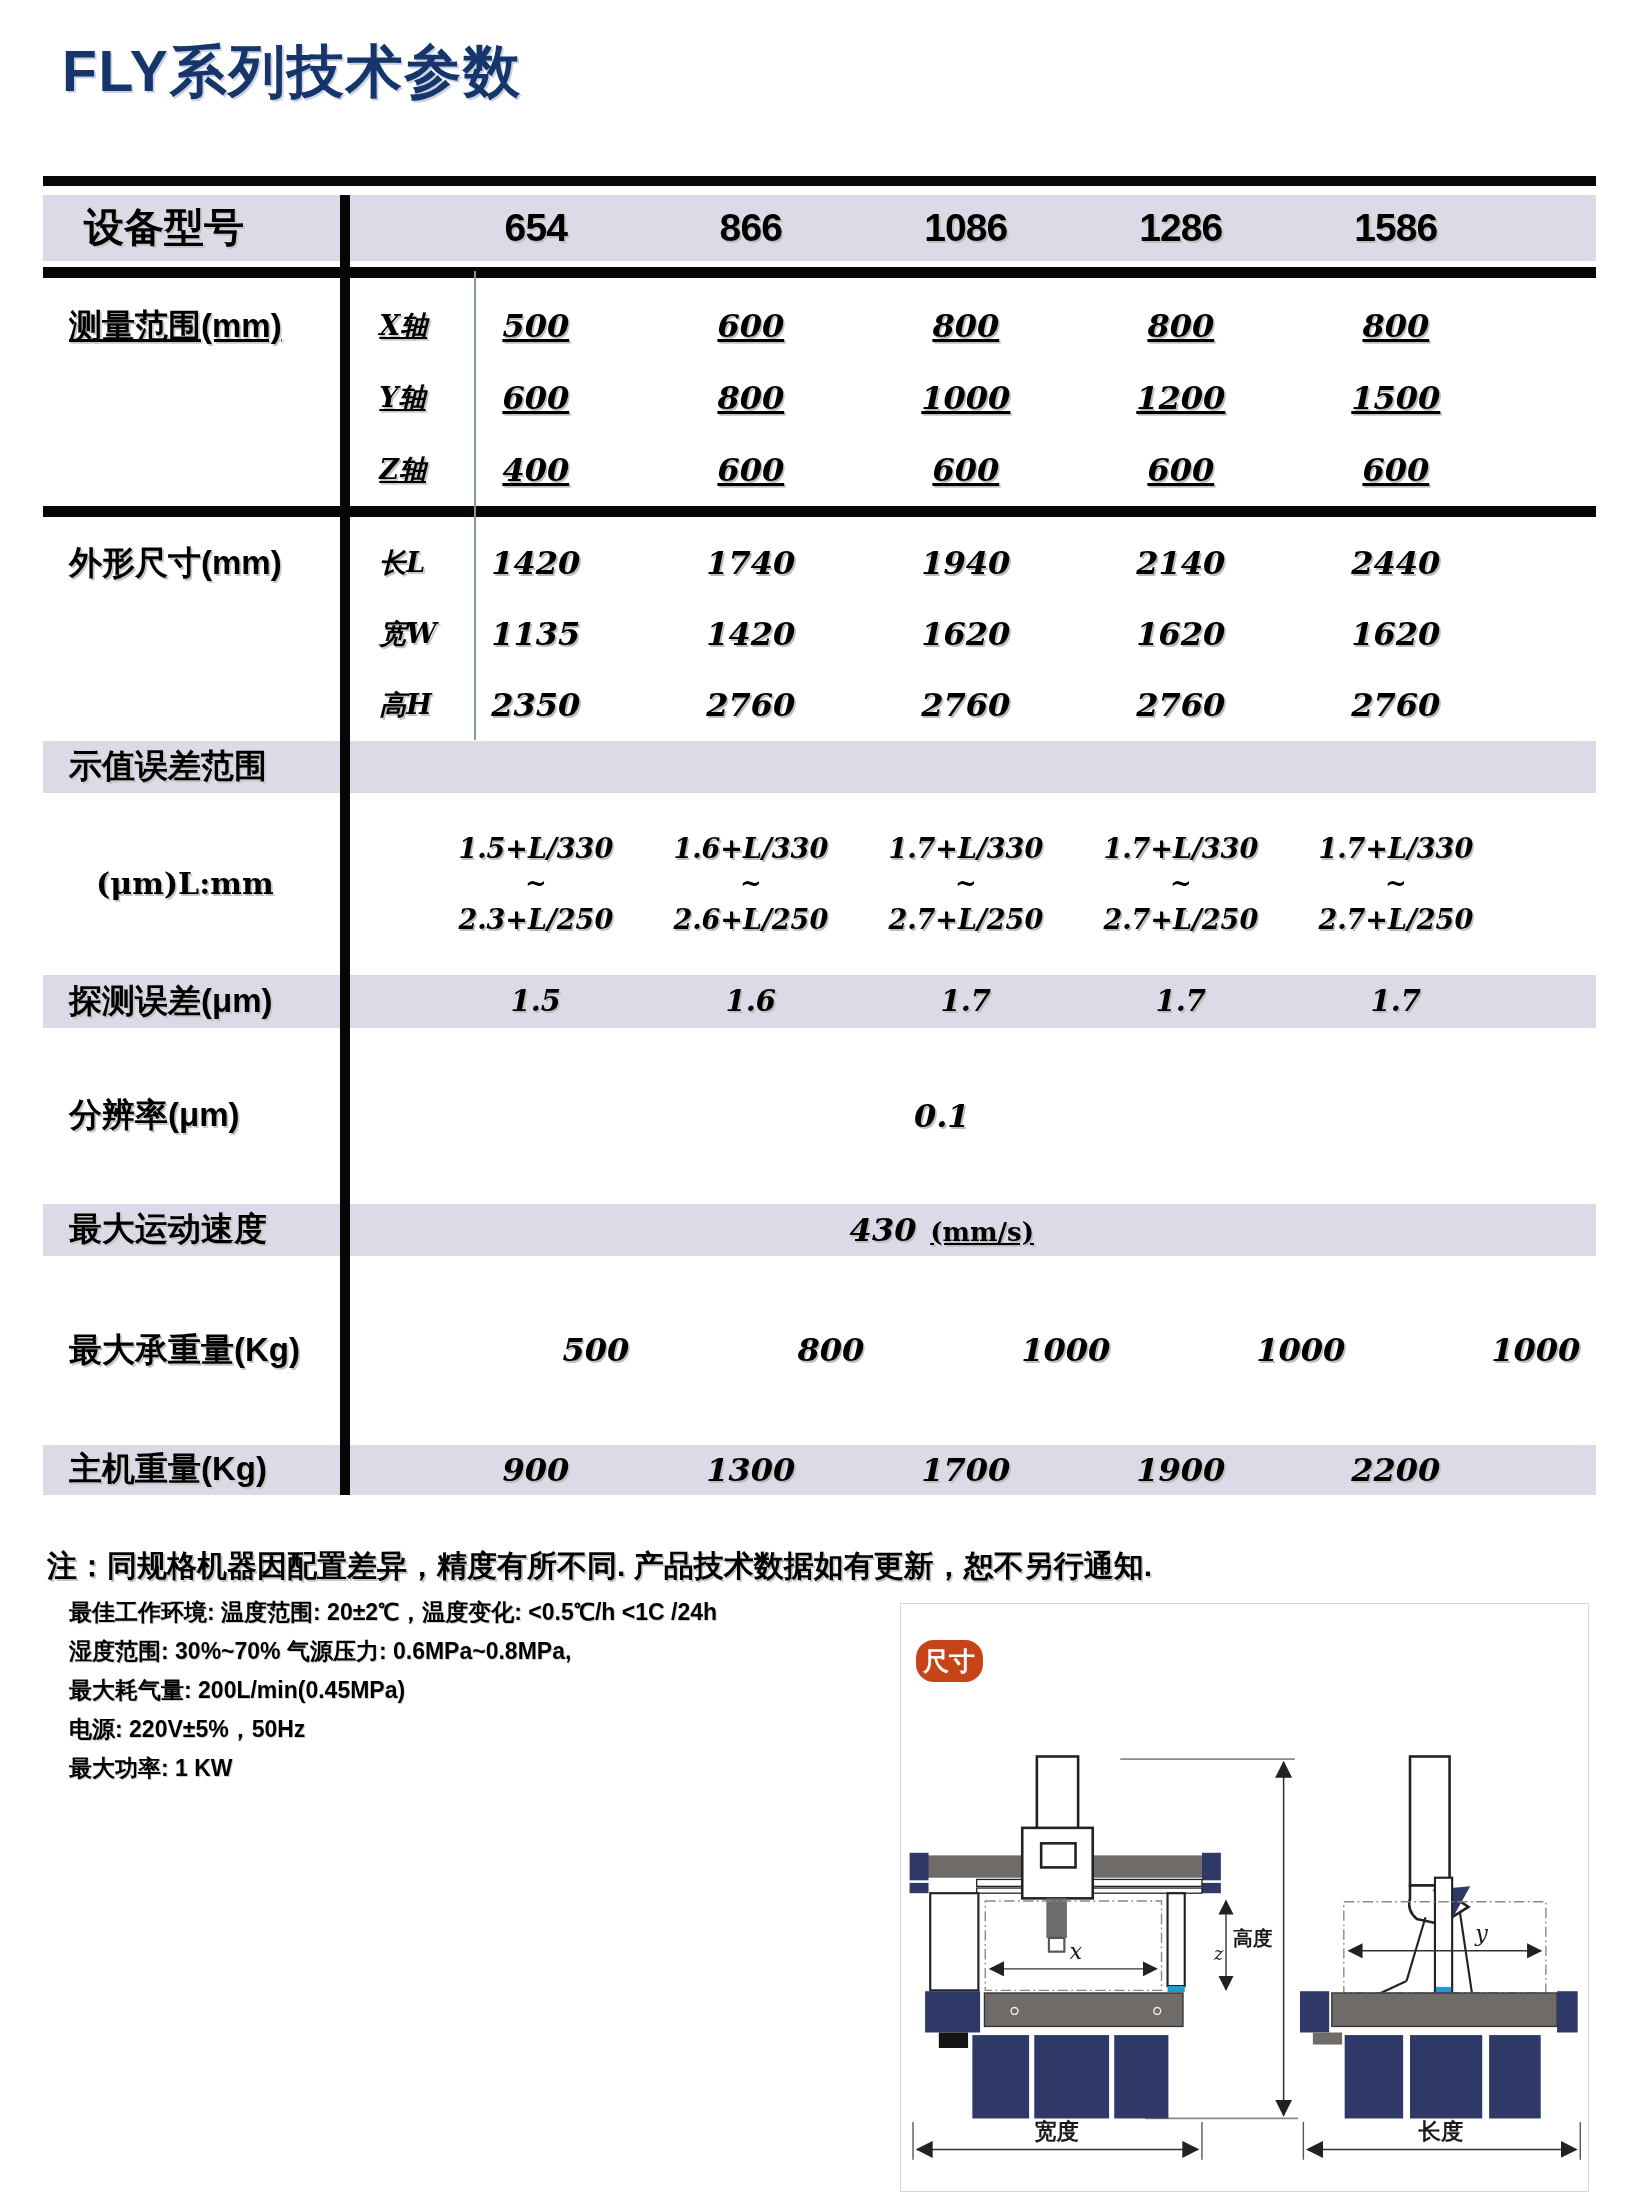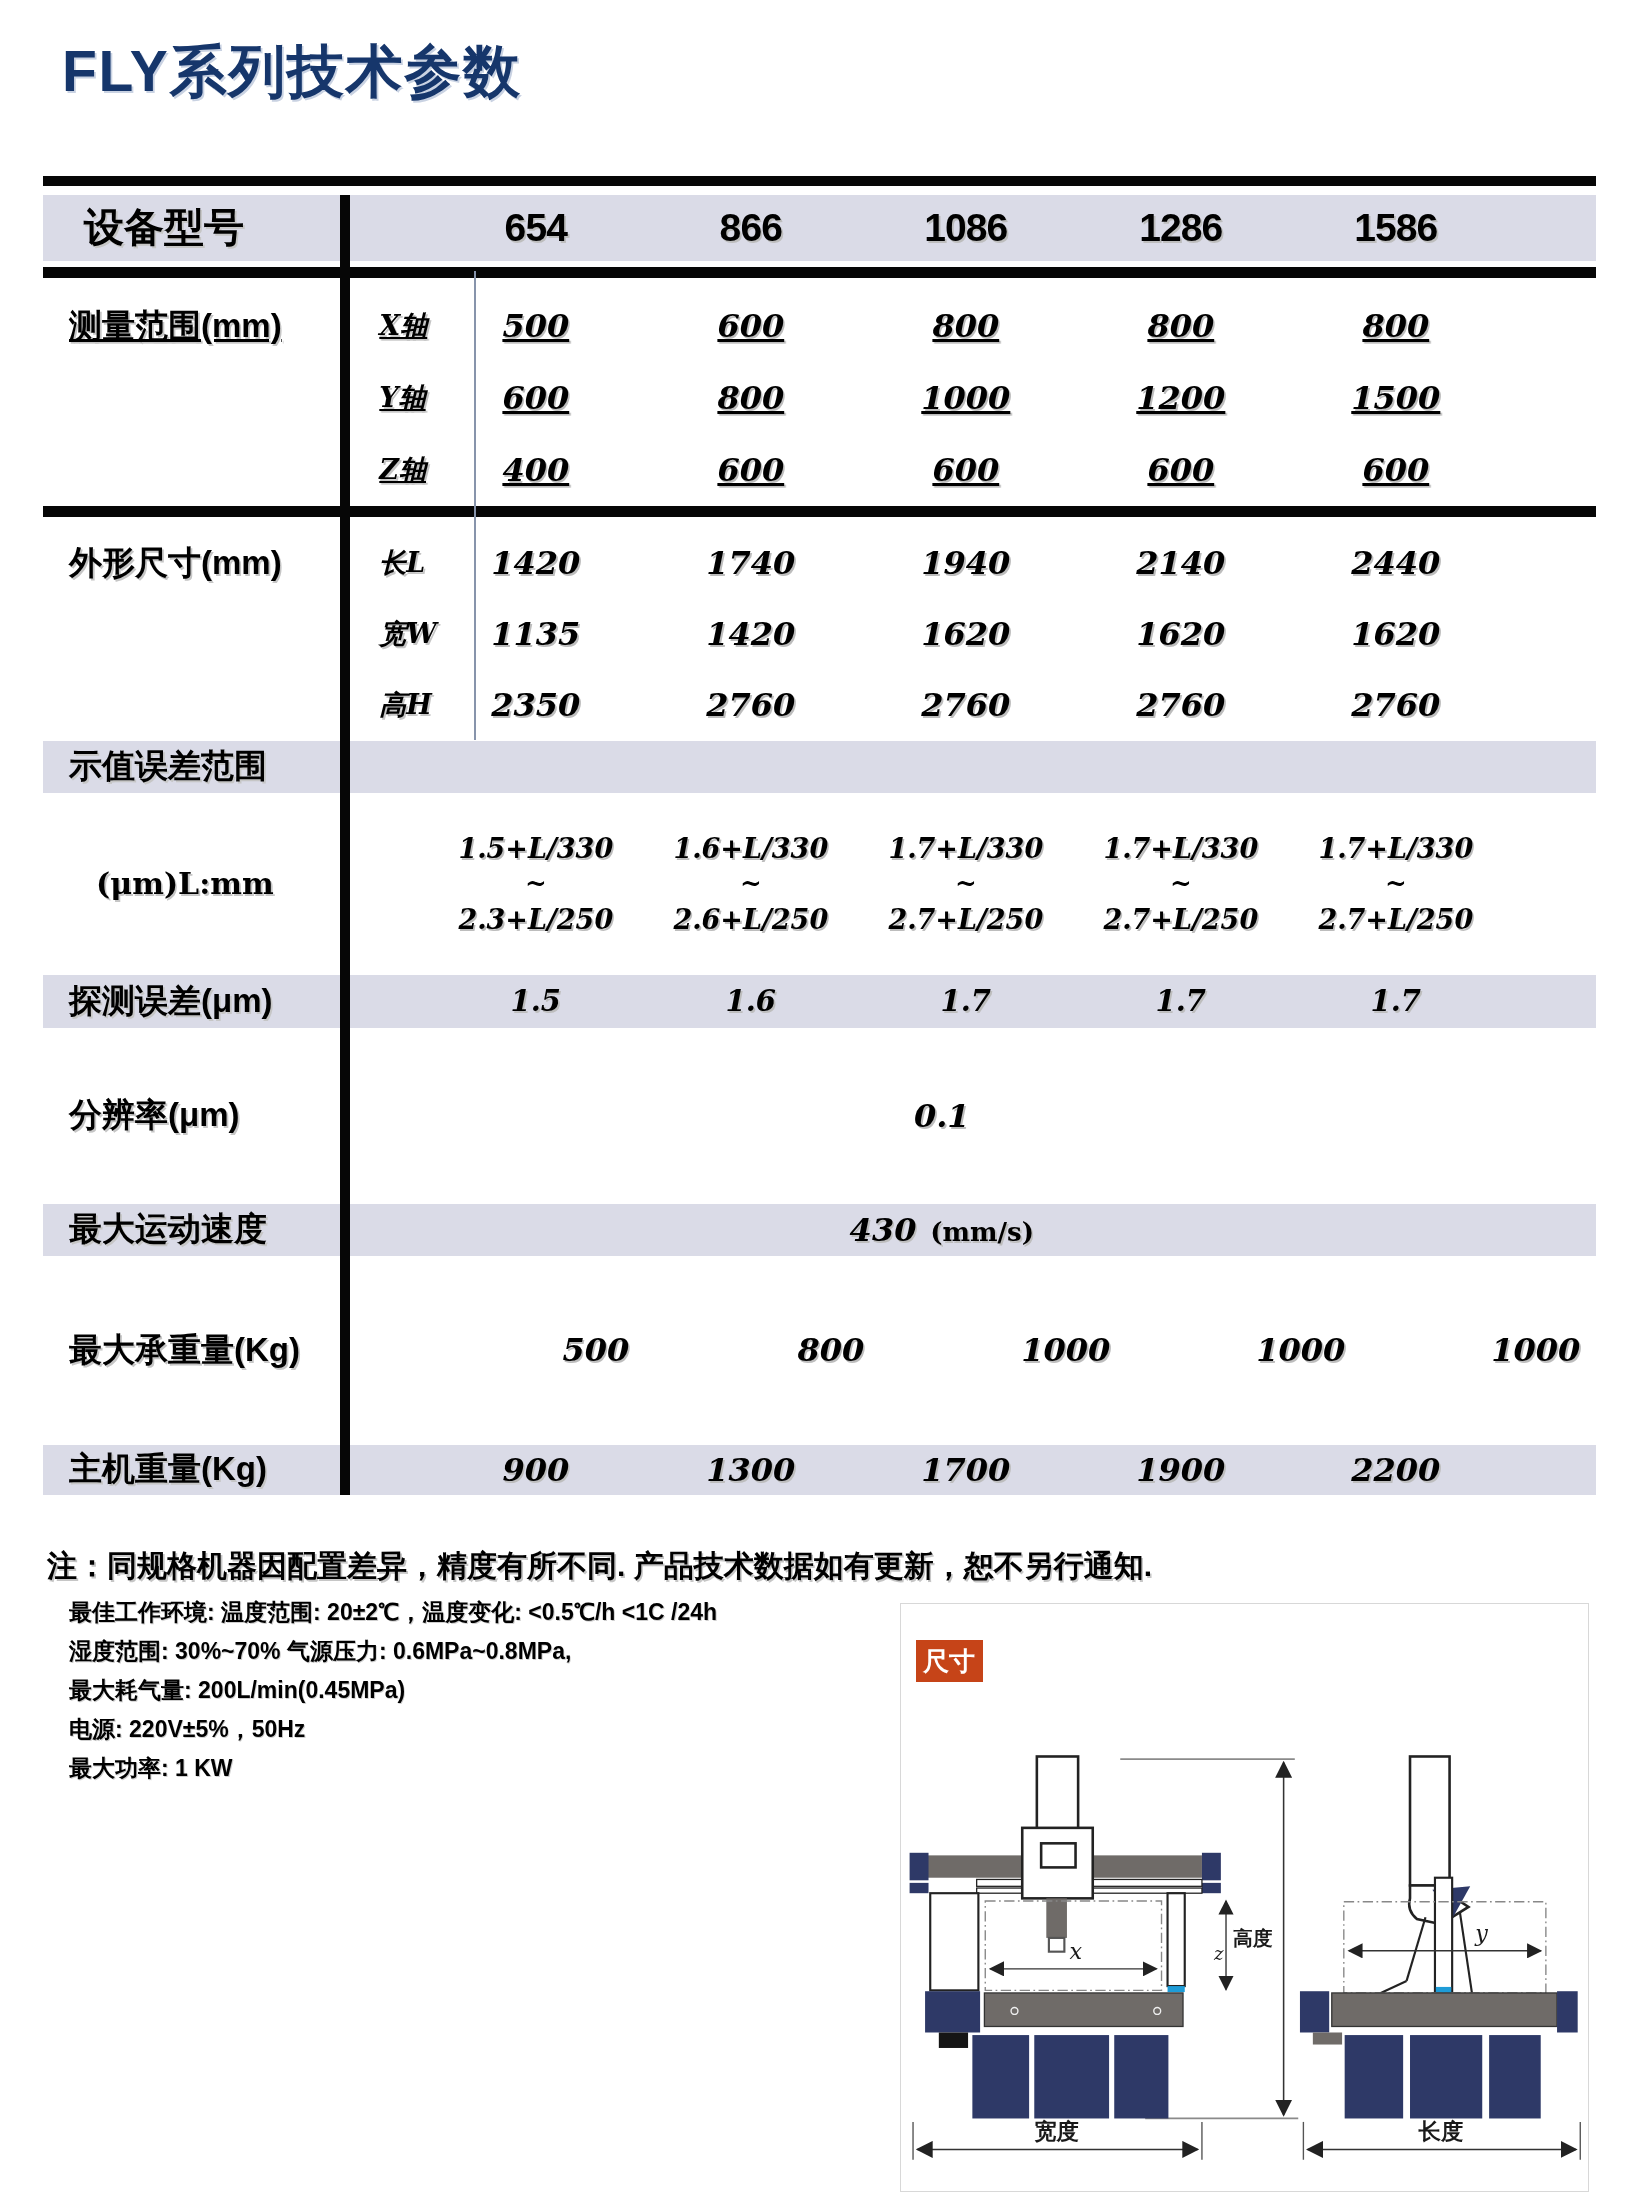--- a/index.html
+++ b/index.html
@@ -36,34 +36,34 @@
   .errlab{font-family:"DejaVu Serif",serif;font-weight:bold;font-size:30px;padding-left:53px;
           text-shadow:1.7px 1.7px 0 #c6c6c6;}
   .estack{position:relative;left:-47px;display:flex;flex-direction:column;justify-content:center;
           align-items:center;gap:15.5px;height:100%;}
   .estack .e{font-family:"DejaVu Serif",serif;font-style:italic;font-weight:bold;font-size:27px;
              line-height:1;text-shadow:1.7px 1.7px 0 #bdbdbd;}
   .estack .til{font-family:"DejaVu Serif",serif;font-weight:bold;font-size:26px;line-height:.5;}
   .centerval{grid-column:4/9;text-align:center;position:relative;left:-71px;}
   .speedwrap{grid-column:4/9;display:flex;justify-content:center;align-items:baseline;gap:13.8px;
              position:relative;left:-71px;}
-  .unit{font-family:"DejaVu Serif",serif;font-weight:bold;font-size:26px;text-shadow:1.7px 1.7px 0 #bdbdbd;}
+  .unit{font-family:"DejaVu Serif",serif;font-weight:bold;font-size:26px;text-shadow:1.7px 1.7px 0 #bdbdbd;text-decoration:underline;}
   .vmain{position:absolute;left:297px;top:19px;bottom:0;width:10.3px;background:#060606;}
   .vthin{position:absolute;left:431px;top:95px;height:469px;width:1.7px;background:#8794ab;}
   
   .note{position:absolute;left:47px;top:1525px;font-size:30px;font-weight:bold;
         text-shadow:1.7px 1.7px 0 #c6c6c6;margin-top:21px;}
   .env{position:absolute;left:69px;top:1593px;font-size:23px;font-weight:bold;line-height:39px;
        text-shadow:0.9px 0.9px 0 #cfcfcf;}
   
   .diagram{position:absolute;left:900px;top:1603px;width:687px;height:587px;background:#fff;
            border:0.9px solid #d8d8d8;}
   .badge{position:absolute;left:14.6px;top:36px;width:67px;height:42px;background:var(--badge);
          color:#fff;font-size:26px;font-weight:bold;display:flex;align-items:center;
-         justify-content:center;z-index:2;}
+         justify-content:center;z-index:2;border-radius:18px;}
   .diagram svg{position:absolute;left:0;top:0;width:100%;height:100%;}
   svg .dimtxt{font-family:"Liberation Sans",sans-serif;font-weight:bold;font-size:26px;fill:#1a1a1a;}
   svg .dimtxt-sm{font-family:"Liberation Sans",sans-serif;font-weight:bold;font-size:23px;fill:#1a1a1a;}
   svg .itl{font-family:"DejaVu Serif",serif;font-style:italic;font-size:26px;fill:#1a1a1a;}
   svg .itl-sm{font-family:"DejaVu Serif",serif;font-style:italic;font-size:21px;fill:#1a1a1a;}
 </style>
 </head>
 <body>
 
 <div class="page">

